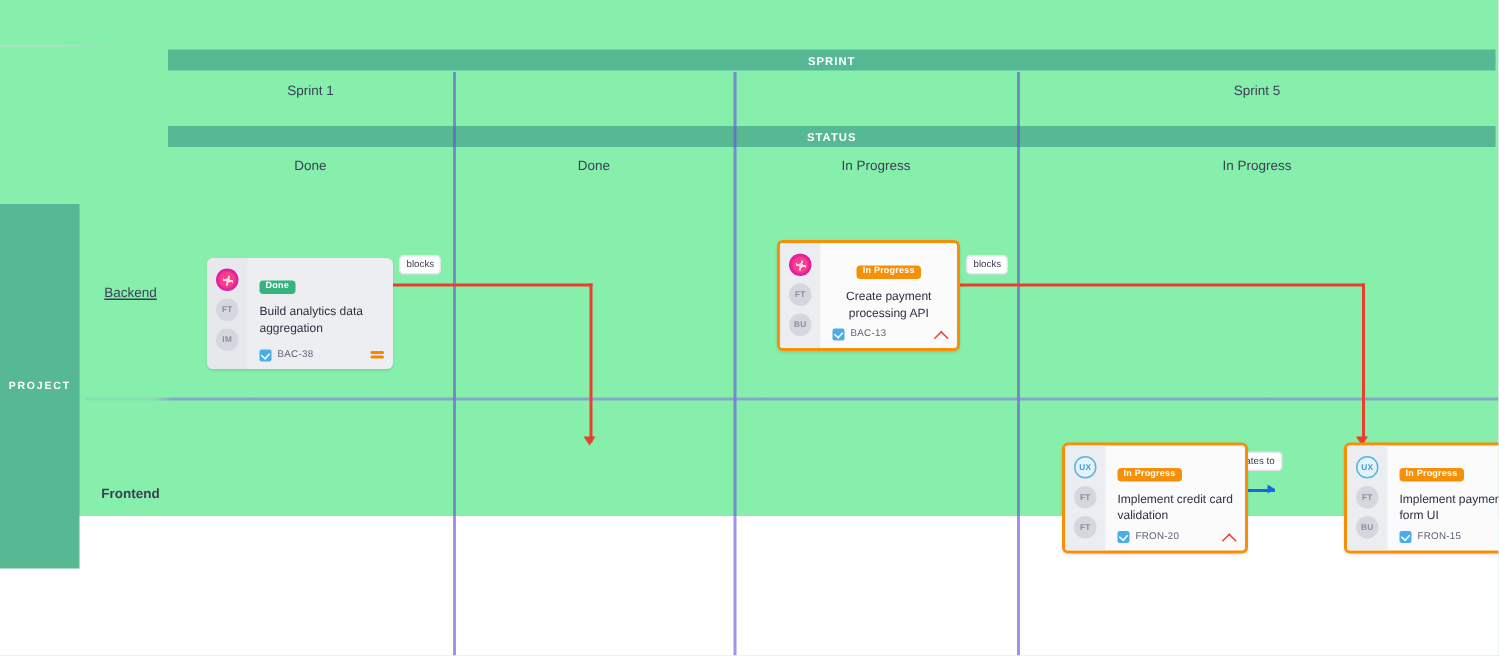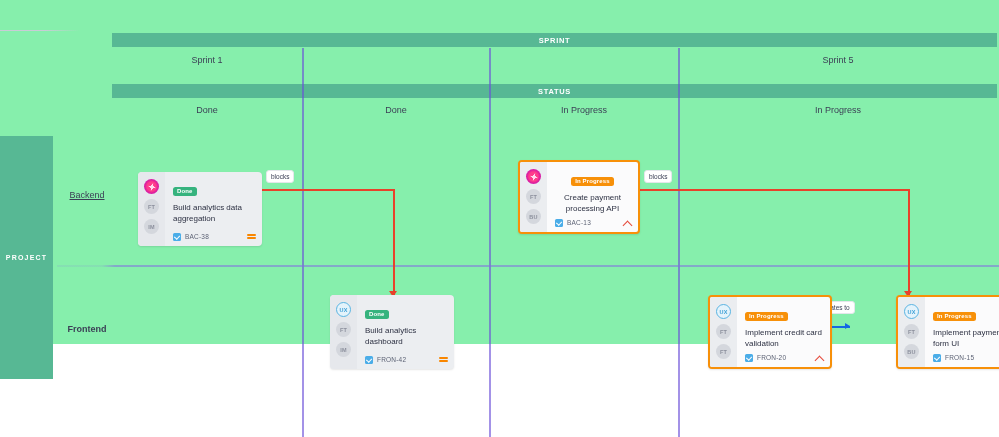--- a/index.html
+++ b/index.html
@@ -320,36 +320,20 @@
       <span class="status-badge done">Done</span>
       <div class="card-title">Build analytics data aggregation</div>
       <div class="card-footer">
         <span class="issue-type-icon"></span>
         <span class="issue-key">BAC-38</span>
         <span class="priority medium"></span>
       </div>
     </div>
   </div>
 
-  <div class="card" style="left:330px; top:295px; width:124px; height:74px;">
-    <div class="avatars">
-      <div class="avatar ux">UX</div>
-      <div class="avatar">FT</div>
-      <div class="avatar">IM</div>
-    </div>
-    <div class="body">
-      <span class="status-badge done">Done</span>
-      <div class="card-title">Build analytics dashboard</div>
-      <div class="card-footer">
-        <span class="issue-type-icon"></span>
-        <span class="issue-key">FRON-42</span>
-        <span class="priority medium"></span>
-      </div>
-    </div>
-  </div>
 
   <div class="card inprogress" style="left:518px; top:160px; width:122px; height:74px;text-align:center;">
     <div class="avatars">
       <div class="avatar flower"></div>
       <div class="avatar">FT</div>
       <div class="avatar">BU</div>
     </div>
     <div class="body">
       <span class="status-badge progress">In Progress</span>
       <div class="card-title">Create payment processing API</div>

